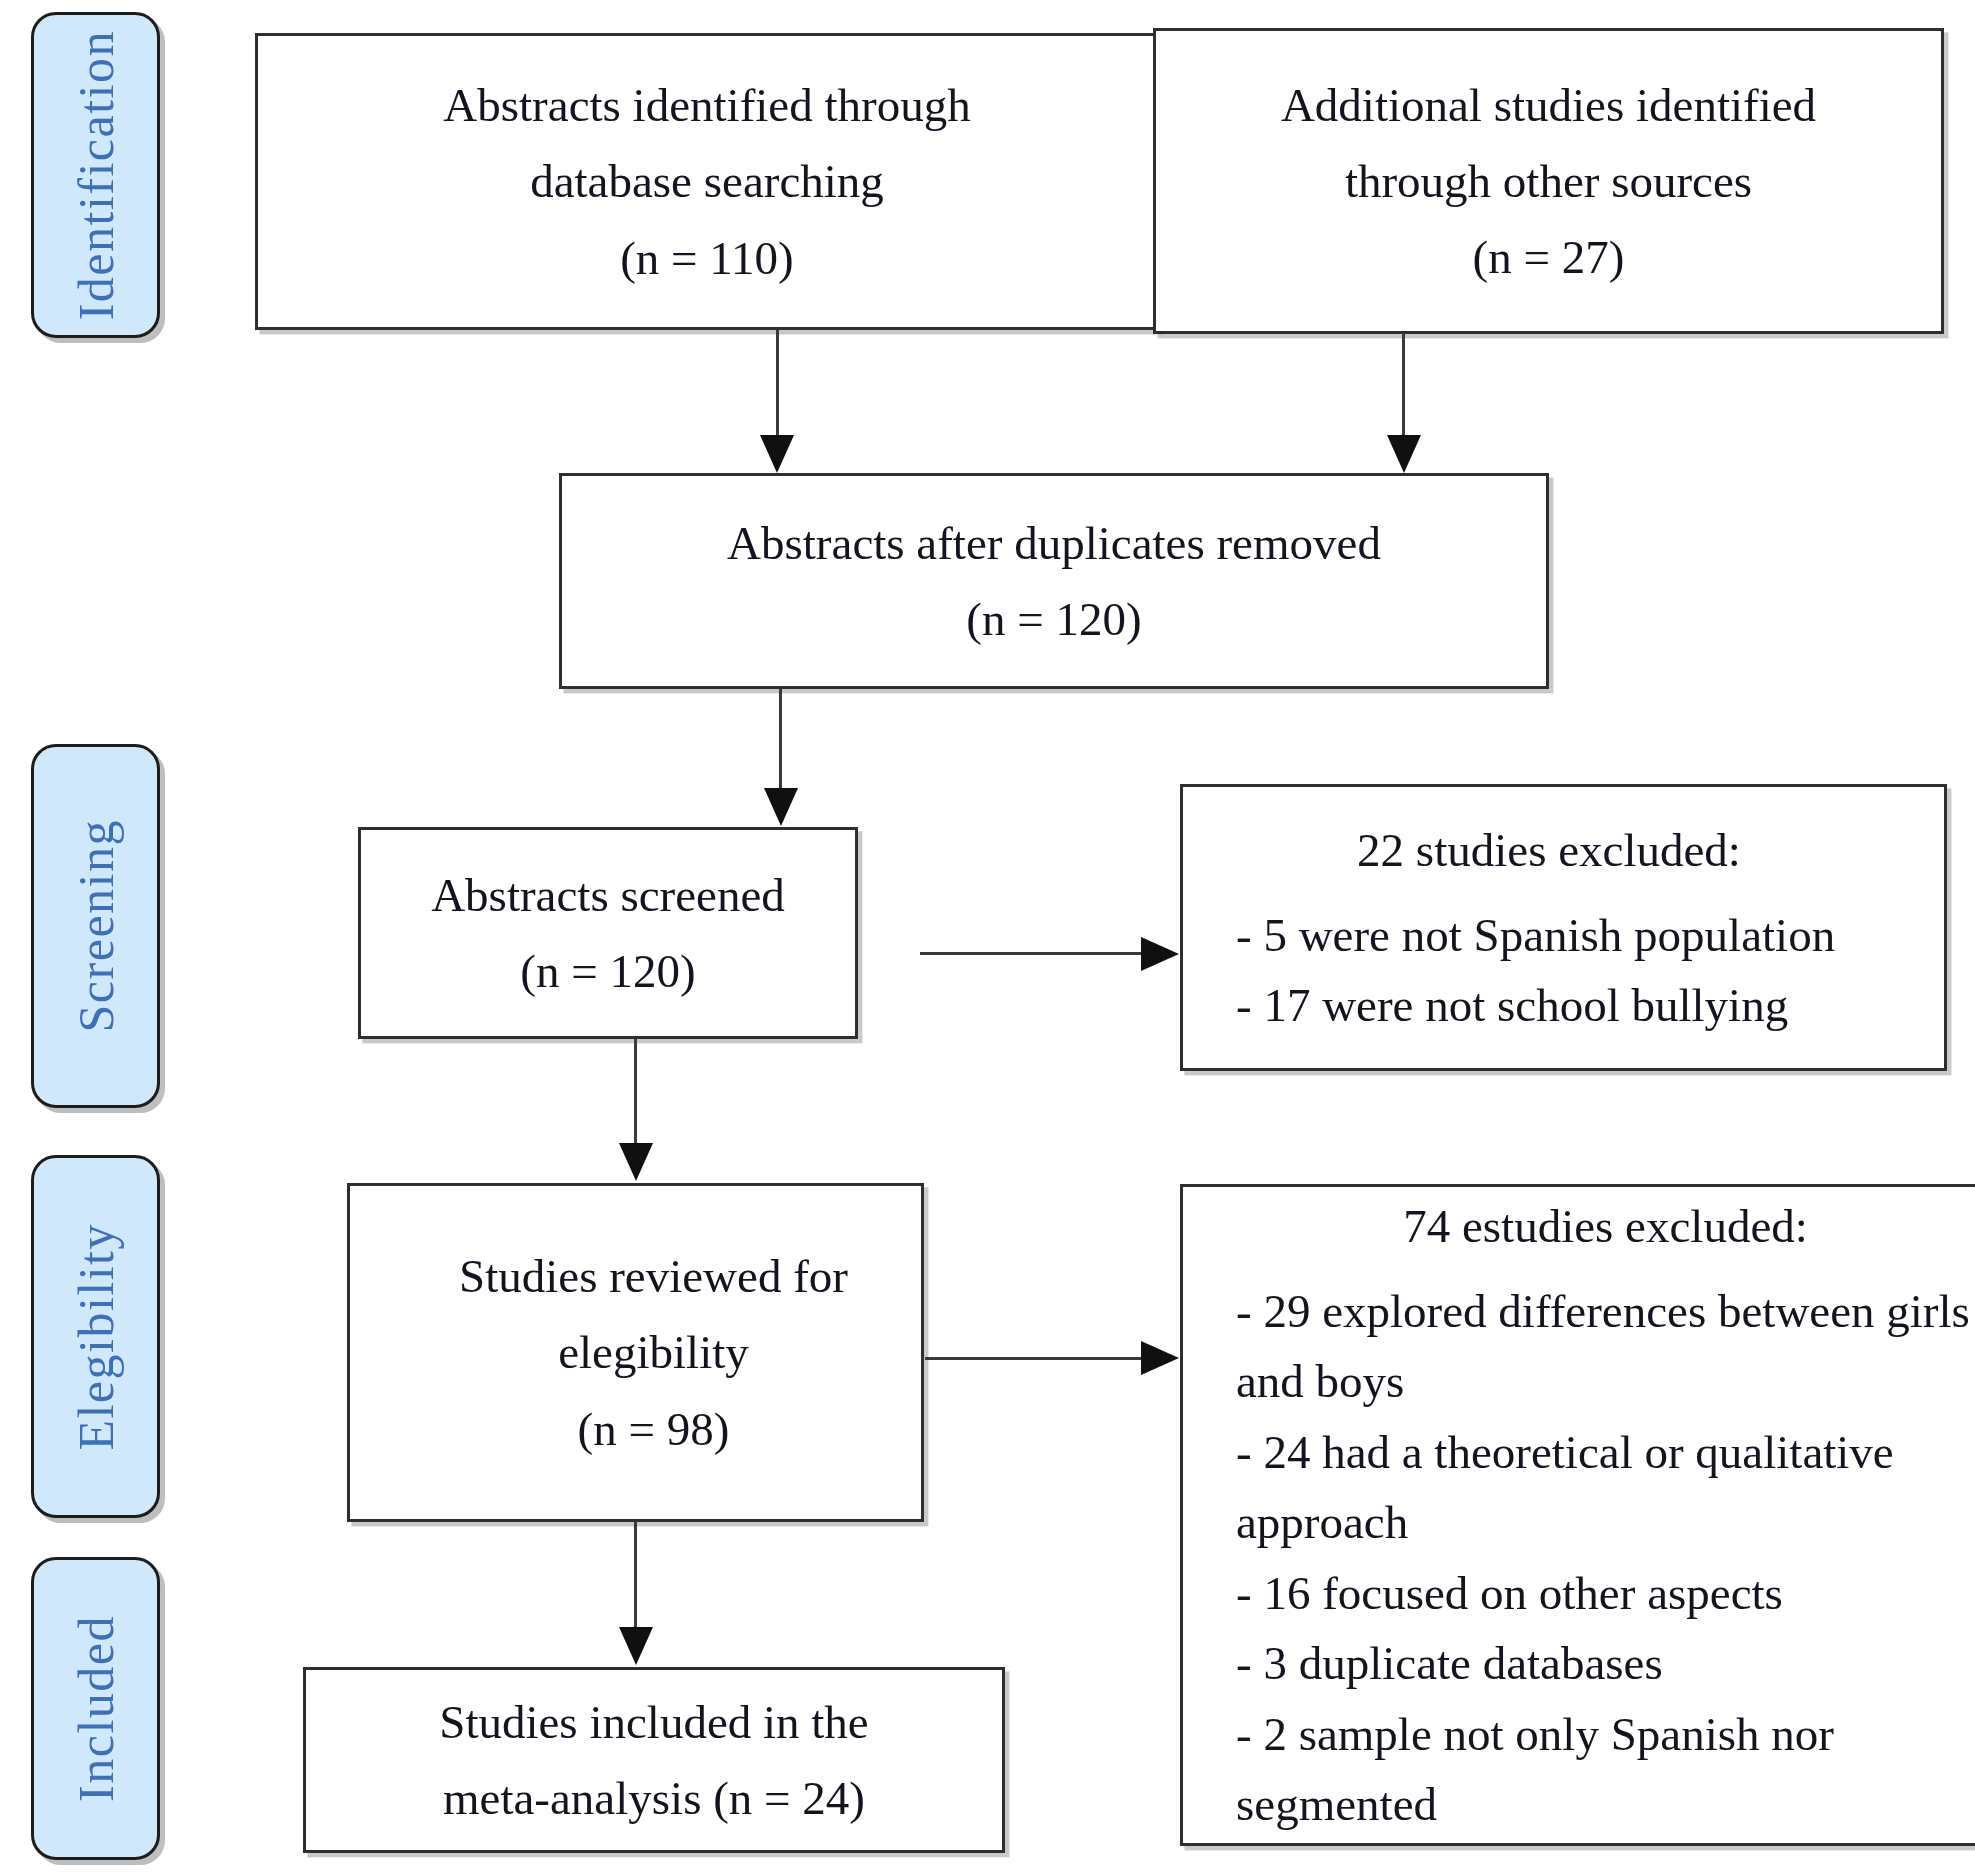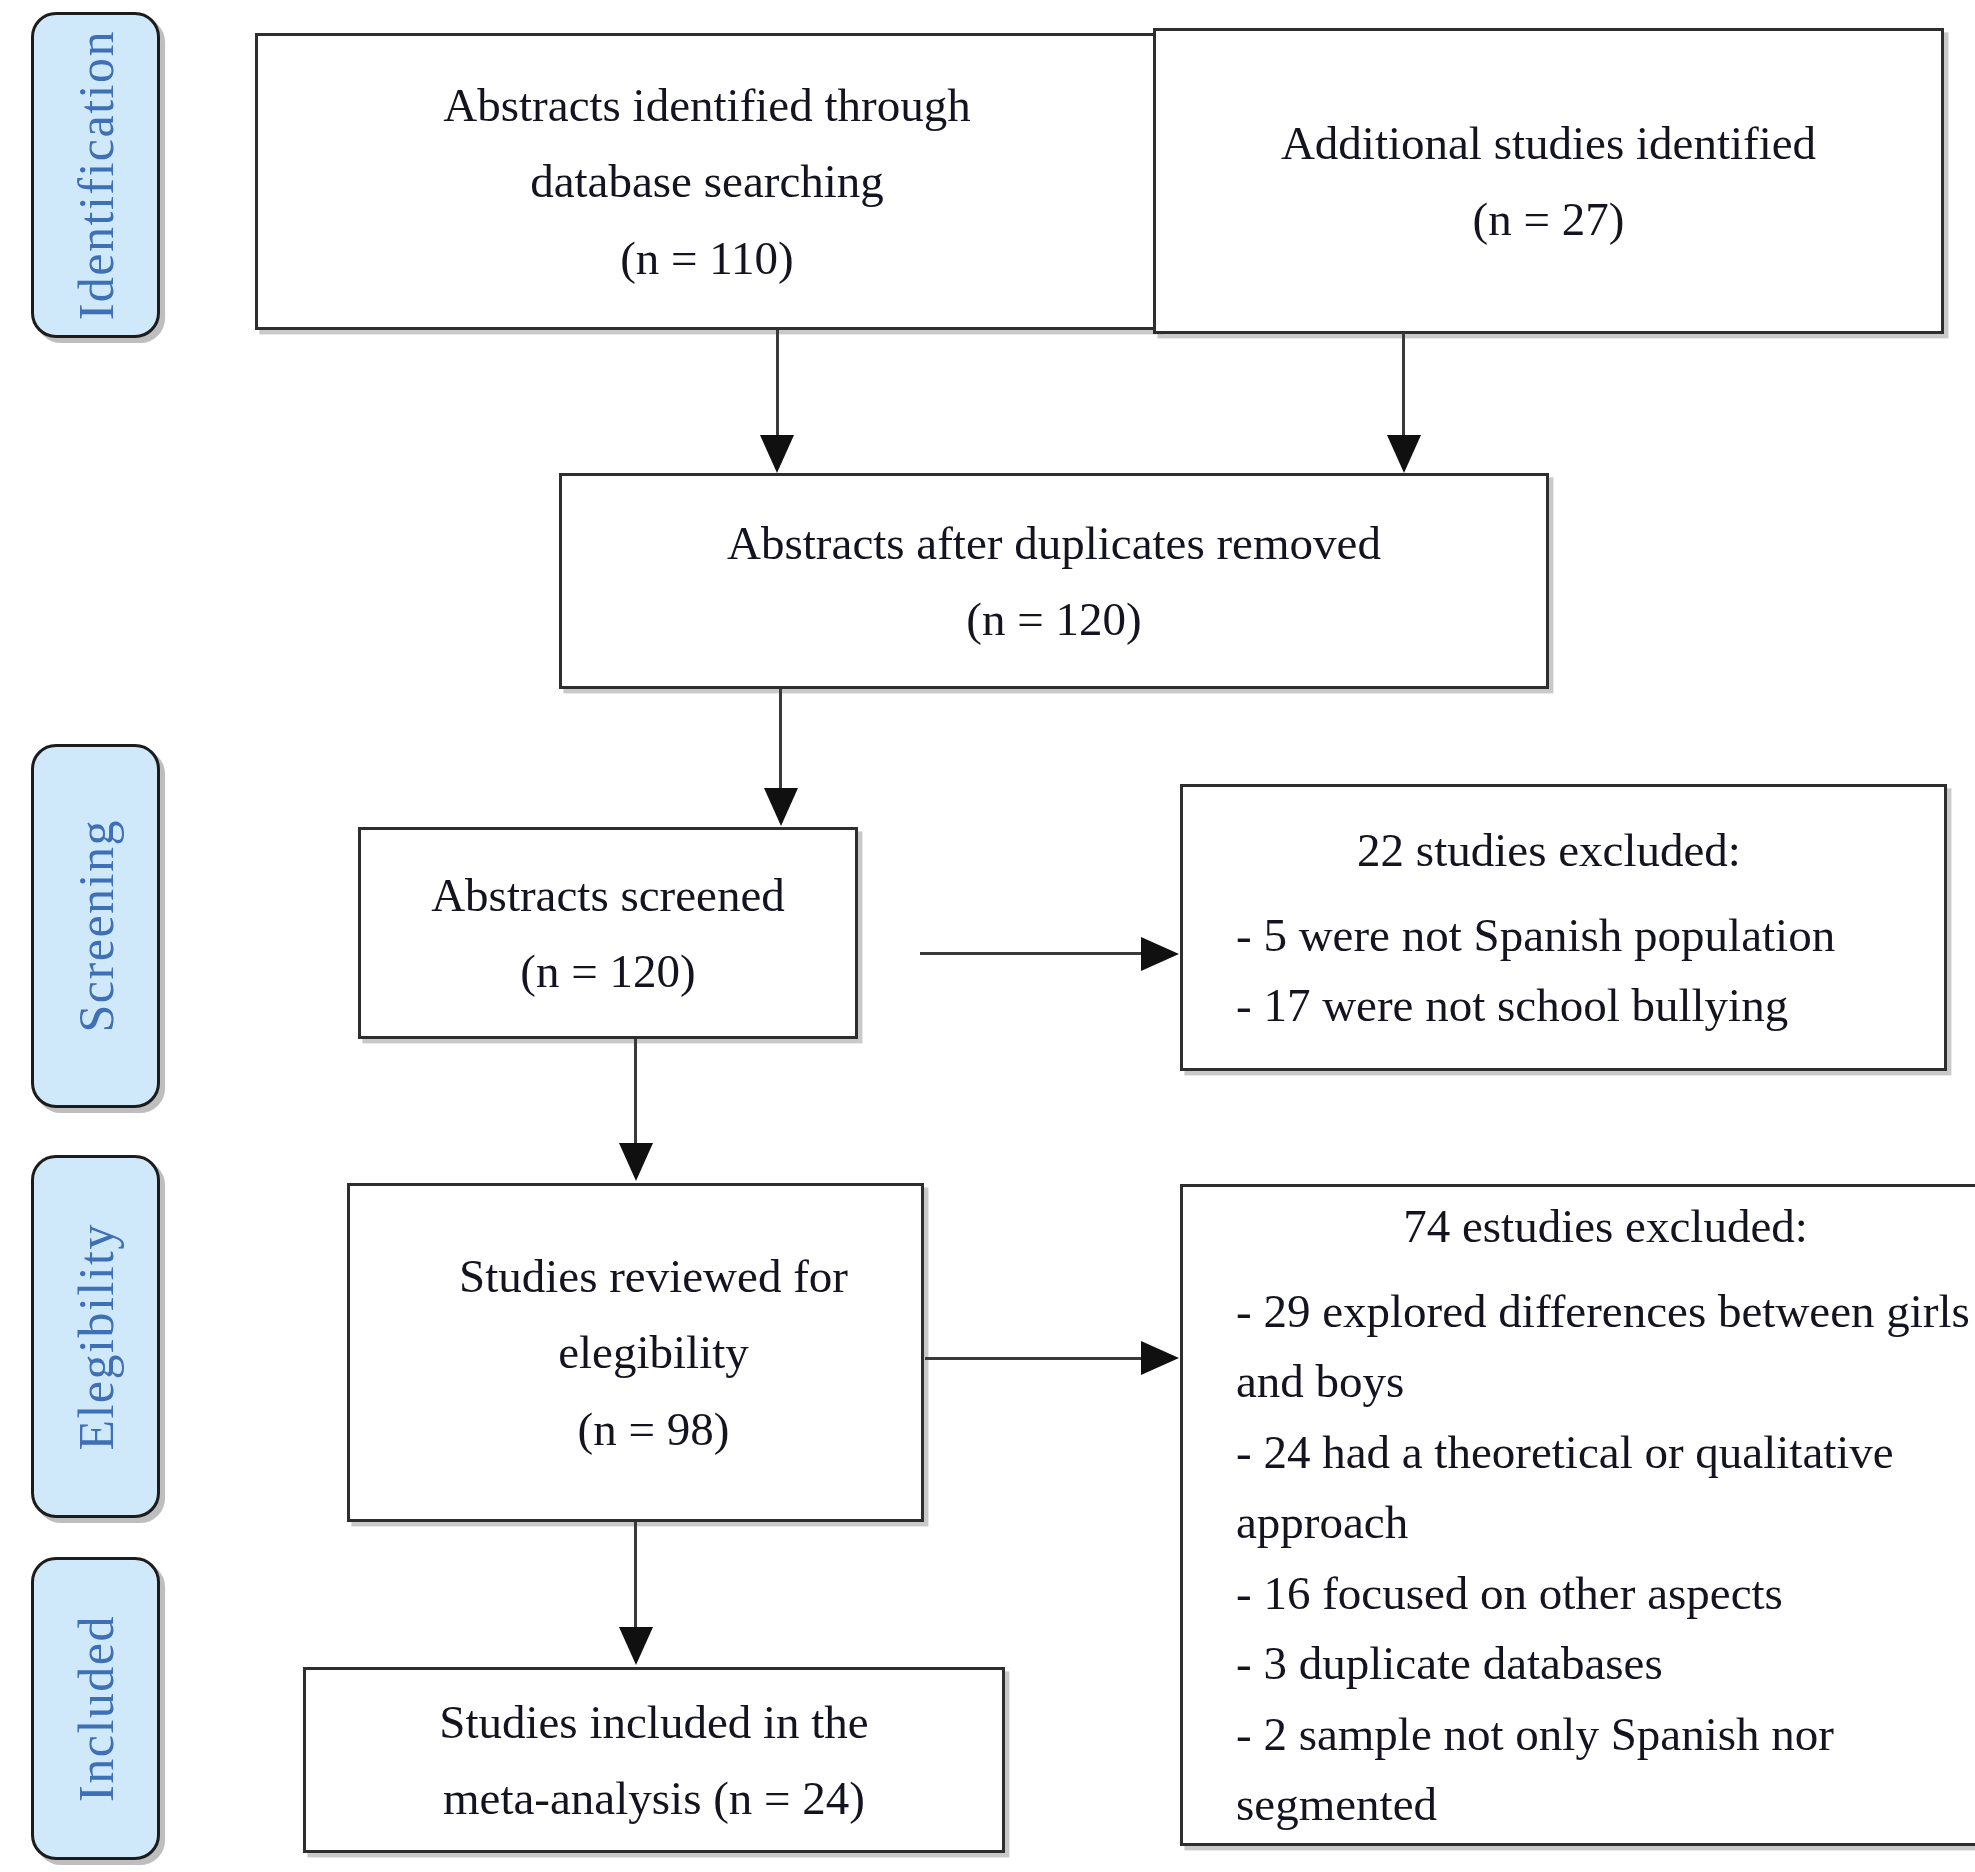--- a/index.html
+++ b/index.html
@@ -87,20 +87,21 @@
   </div>
 
   <div class="box" style="left:255px;top:33px;width:904px;height:297px;">
     <div class="line">Abstracts identified through</div>
     <div class="line">database searching</div>
     <div class="line">(n = 110)</div>
   </div>
 
   <div class="box" style="left:1153px;top:28px;width:791px;height:306px;">
     <div class="line">Additional studies identified</div>
+    <div class="line">through other sources</div>
     <div class="line">(n = 27)</div>
   </div>
 
   <div class="box" style="left:559px;top:473px;width:990px;height:216px;">
     <div class="line">Abstracts after duplicates removed</div>
     <div class="line">(n = 120)</div>
   </div>
 
   <div class="box" style="left:358px;top:827px;width:500px;height:212px;">
     <div class="line">Abstracts screened</div>

